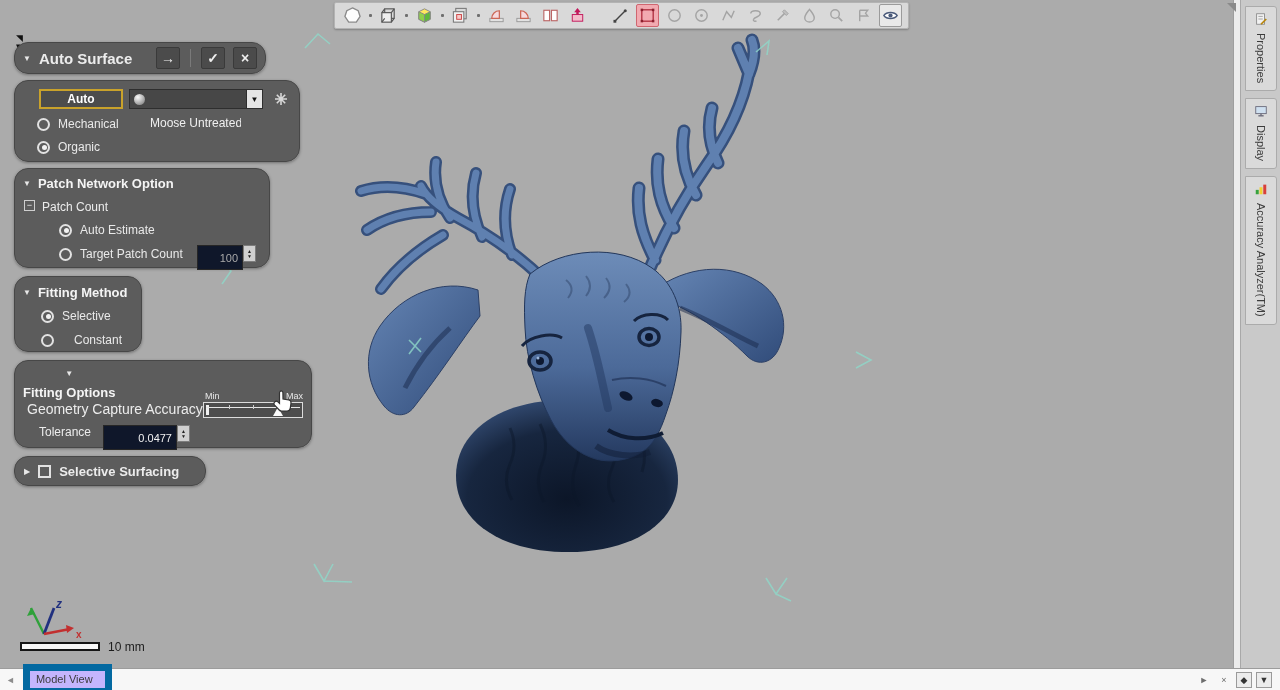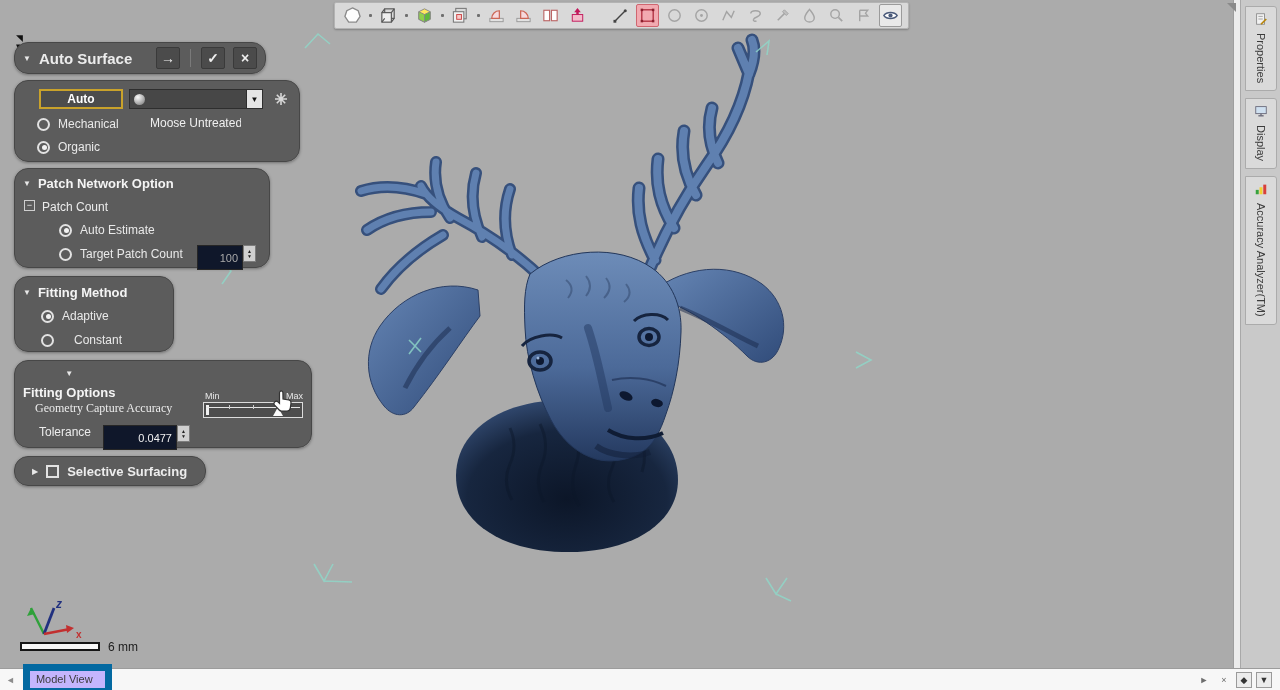--- a/index.html
+++ b/index.html
@@ -79,45 +79,45 @@
   .group-row { position:absolute; left:9px; top:31px; display:flex;
     align-items:flex-start; gap:7px; font-size:12px; }
   .num-input { background:#0f172a; border:1px solid #262626; color:#f2f2f2;
     font-size:11px; text-align:right; padding-right:4px; height:25px; }
   .num-input.dim { color:#a9a9a9; }
   .spinner { width:13px; height:17px; background:#d0d0d0; border:1px solid #7d7d7d;
     display:flex; flex-direction:column; align-items:center; justify-content:center;
     color:#222; font-size:5px; line-height:5px; }
   .spinner::before { content:"▲"; } .spinner::after { content:"▼"; }
 
-  #p-fitmethod { left:14px; top:276px; width:160px; height:76px; }
+  #p-fitmethod { left:14px; top:276px; width:128px; height:76px; }
   #p-fitmethod .hdr { position:absolute; left:8px; top:8px; }
 
   #p-fitopts { left:14px; top:360px; width:298px; height:88px; }
   #p-fitopts .hdr { position:absolute; left:8px; top:8px;flex-direction:column; }
-  .gca-label { position:absolute; left:20px; top:40px; font-size:12px;font-family:Liberation Serif, serif; }
+  .gca-label { position:absolute; left:12px; top:40px; font-size:14px; }
   .slider { position:absolute; left:188px; top:30px; width:102px; height:32px; }
   .slider .min { position:absolute; left:2px; top:0; font-size:9px; color:#e8e8e8;text-align:center; }
   .slider .max { position:absolute; right:2px; top:0; font-size:9px; color:#e8e8e8; }
   .track { position:absolute; left:0; top:11px; width:100px; height:16px;
     border:1px solid #dcdcdc; background:#4d4d4d; }
   .track .rail { position:absolute; left:2px; right:2px; top:4px; height:1px;
     background:#e6e6e6; }
   .track .cap { position:absolute; left:2px; top:2px; width:3px; height:10px;
     background:#f0f0f0; }
   .tick { position:absolute; top:2px; width:1px; height:4px; background:#cfcfcf; }
   .thumb { position:absolute; bottom:1px; width:0; height:0; margin-left:-5px;
     border-left:5px solid transparent; border-right:5px solid transparent;
     border-bottom:9px solid #fbfbfb; }
   .tol-row { position:absolute; left:24px; top:64px; display:flex;
     font-size:12px; }
   .tol-row .lab { width:64px; }
 
   #p-selective { left:14px; top:456px; width:192px; height:30px;
-    display:flex; align-items:center; gap:8px; padding:0 17px; }
+    display:flex; align-items:center; gap:8px; padding:0 9px; }
   #p-selective .t { font-weight:bold; font-size:13px; }
 
   
   #triad { position:absolute; left:14px; top:596px; }
   #scalebar { position:absolute; left:20px; top:642px; width:80px; height:9px;
     background:#f8f8f8; border:2px solid #161616; }
   #scalelabel { position:absolute; left:108px; top:640px; font-size:12px; color:#1c1c1c; }
 
   
   #edge-strip { position:absolute; right:40px; top:0; width:7px; height:668px;
@@ -415,21 +415,21 @@
       <span class="spinner" style="position:absolute;left:228px;top:76px;"></span>
     </div>
 
     <div class="panel" id="p-fitmethod">
       <div class="hdr">
         <span class="exp down"></span>
         <span>Fitting Method</span>
       </div>
       <div class="radio-row" style="left:26px;top:32px;">
         <span class="radio checked"></span>
-        <span>Adaptive</span>
+        <span>Selective</span>
       </div>
       <div class="radio-row" style="left:26px;top:56px;gap:20px;">
         <span class="radio"></span>
         <span>Constant</span>
       </div>
     </div>
 
     <div class="panel" id="p-fitopts">
       <div class="hdr">
         <span class="exp down"></span>
@@ -464,21 +464,21 @@
     <svg id="triad" width="74" height="50" viewBox="0 0 74 50">
       <line x1="30" y1="38" x2="17" y2="12" stroke="#2fa13a" stroke-width="2.4"></line>
       <polygon points="17,12 13,20 21,18" fill="#2fa13a"></polygon>
       <line x1="30" y1="38" x2="40" y2="12" stroke="#20307f" stroke-width="2.8"></line>
       <text x="42" y="12" font-size="12" font-style="italic" font-weight="bold" fill="#20307f">z</text>
       <line x1="30" y1="38" x2="56" y2="33" stroke="#c23030" stroke-width="2.8"></line>
       <polygon points="60,32 52,29 53,37" fill="#c23030"></polygon>
       <text x="62" y="42" font-size="10" font-weight="bold" fill="#c23030">x</text>
     </svg>
     <div id="scalebar"></div>
-    <div id="scalelabel">6 mm</div>
+    <div id="scalelabel">10 mm</div>
 
     <svg id="hand-cursor" width="22" height="26" viewBox="0 0 22 26">
       <path d="M8 1.5 C9 .5 10.8 1 10.9 2.6 L11 9 L16.8 10 C18.3 10.3 19.2 11.5 19 13 L18.3 18.2 C18.1 19.8 16.8 21 15.2 21 L9.5 21 C8.6 21 7.8 20.7 7.2 20 L2.6 15.2 C1.6 14.1 1.8 12.5 2.9 11.7 C3.8 11 5.1 11.1 5.9 11.9 L7.5 13.4 L7.5 3 C7.5 2.4 7.7 1.9 8 1.5 Z" fill="#ffffff" stroke="#333" stroke-width="1.2"></path>
     </svg>
   </div>
 
   <div id="edge-strip"></div>
   <div id="collapse-arrow"></div>
   <div id="sidebar">
       <div class="side-tab">

